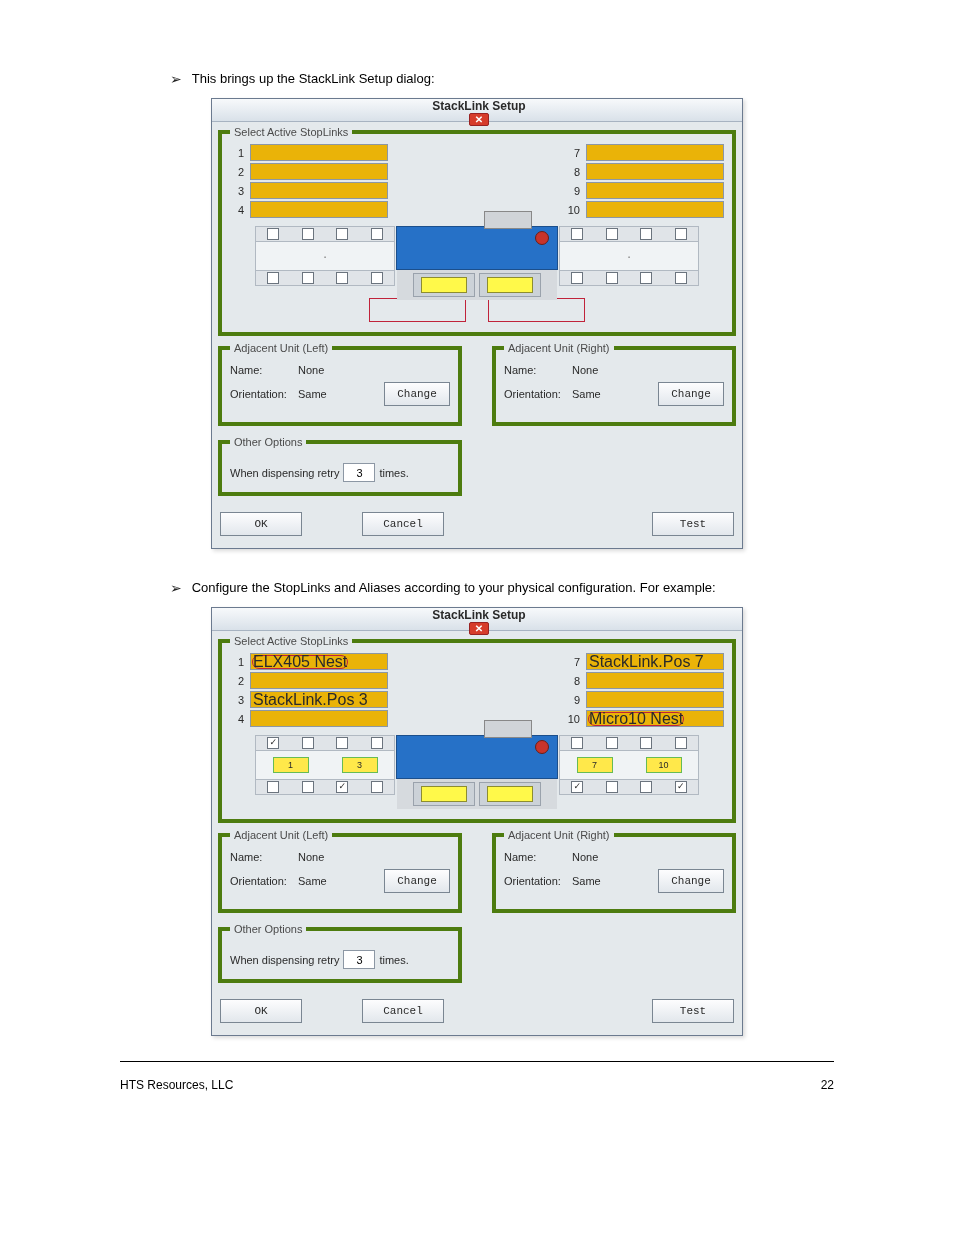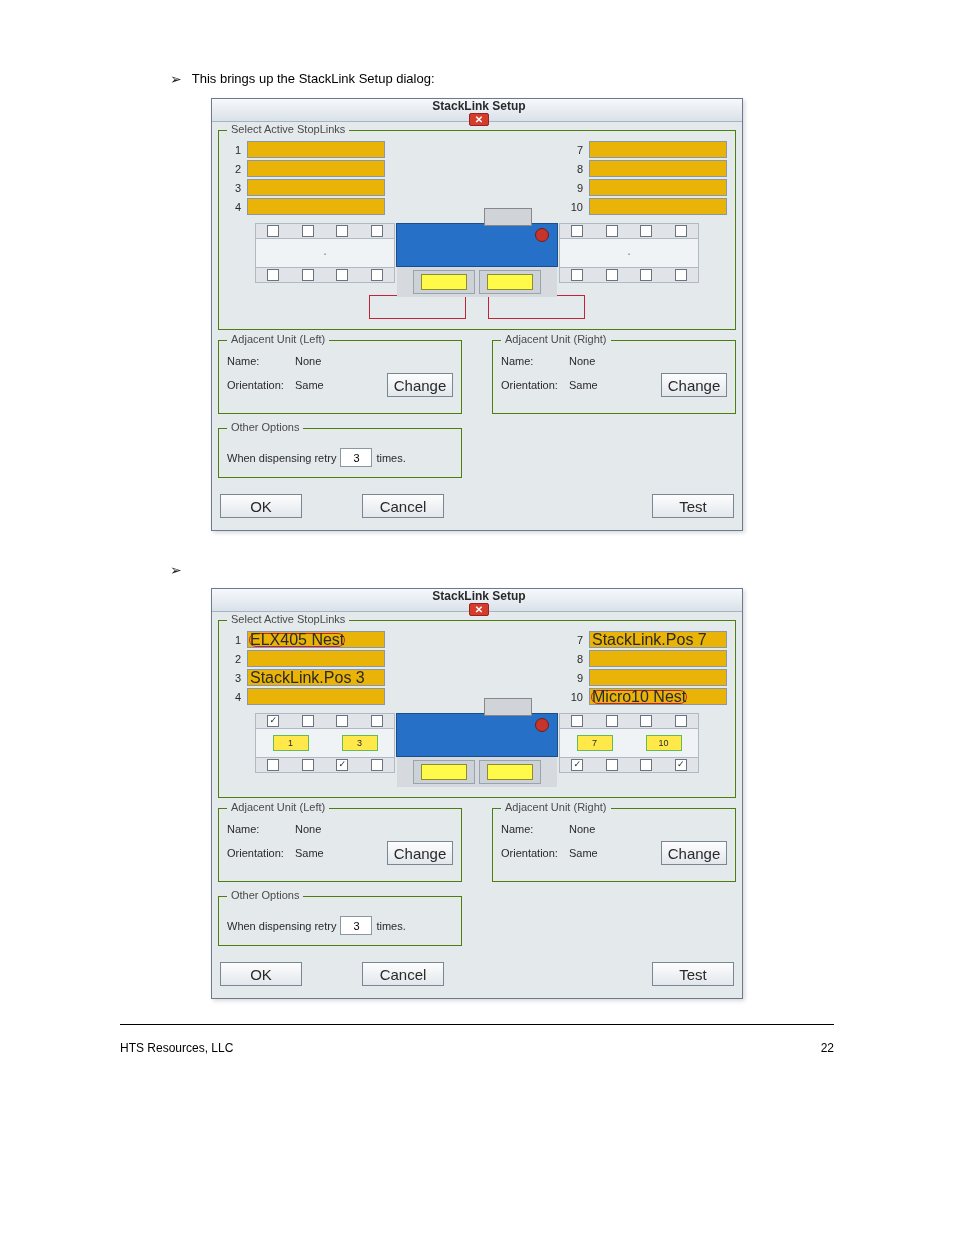--- a/index.html
+++ b/index.html
@@ -50,21 +50,21 @@
     width: 18px; height: 16px;
     background:#d63c2b;
     color:#fff;
     border:1px solid #922;
     display:flex;align-items:center;justify-content:center;
     font-size:10px;font-weight:bold;
     border-radius:2px;
   }
   .dlg-body { padding: 4px 6px 8px 6px; }
   .groupbox {
-    border:1px solid #4d7c0f;
+    border:4px solid #4d7c0f;
     margin:4px 0;
     padding:8px 8px 10px 8px;
     position: relative;
   }
   .groupbox > .legend {
     position: absolute;
     top: -8px; left: 8px;
     background: #e4e9ec;
     padding: 0 4px;
     font-size: 11px;
@@ -131,21 +131,21 @@
   .plate{width:60px;height:22px;border:1px solid #9aa2ac;background:#ccd2d8;display:flex;align-items:center;justify-content:center;}
   .plate-inner{width:44px;height:14px;background:#fff94a;border:1px solid #8d8d30;}
   .red-outline-boxes{display:flex;gap:22px;justify-content:center;margin-top:-2px;}
   .red-box{width:95px;height:22px;border:1px solid #c0233a;}
   .adj-row{display:flex;gap:30px;margin-top:6px;}
   .adj-col{flex:1;}
   .adj-col .pair{display:flex;align-items:center;margin:6px 0;}
   .adj-col .lbl{width:68px;}
   .btn{
     min-width:64px;height:22px;border:1px solid #7a8692;background:linear-gradient(#fdfdfe,#e2e7ec);
-    display:inline-flex;align-items:center;justify-content:center;font-size:15px;
+    display:inline-flex;align-items:center;justify-content:center;font-size:11px;font-family:Liberation Mono, monospace;
   }
   .other-row{display:flex;align-items:center;gap:4px;}
   .small-field{width:26px;height:15px;text-align:center;border:1px solid #8c97a4;background:#fff;font-size:11px;}
   .btn-row{display:flex;justify-content:space-between;align-items:flex-end;margin:12px 2px 4px 2px;}
   .btn-row .left{display:flex;gap:60px;}
   .btn-row .btn{min-width:80px;}
   .rule{border-top:1.5px solid #000;margin:20px 60px 16px 60px;}
   .footer{display:flex;justify-content:space-between;font-size:12px;margin:0 60px;}
   .nudge{margin-top:11px;}
   .tick::after{content:"✓";font-size:9px;}
@@ -309,20 +309,21 @@
         <span class="btn">OK</span>
         <span class="btn">Cancel</span>
       </div>
       <span class="btn">Test</span>
     </div>
   </div>
 </div>
 
 <div class="arrow-line">
   <span class="arrow-icon">➢</span>
+  <span class="instr-text">Configure the StopLinks and Aliases according to your physical configuration. For example:</span>
 </div>
 
 <div class="dlg">
   <div class="titlebar">
     <span>StackLink Setup</span>
     <div class="close-btn">✕</div>
   </div>
   <div class="dlg-body">
     <div class="groupbox">
       <span class="legend">Select Active StopLinks</span>

